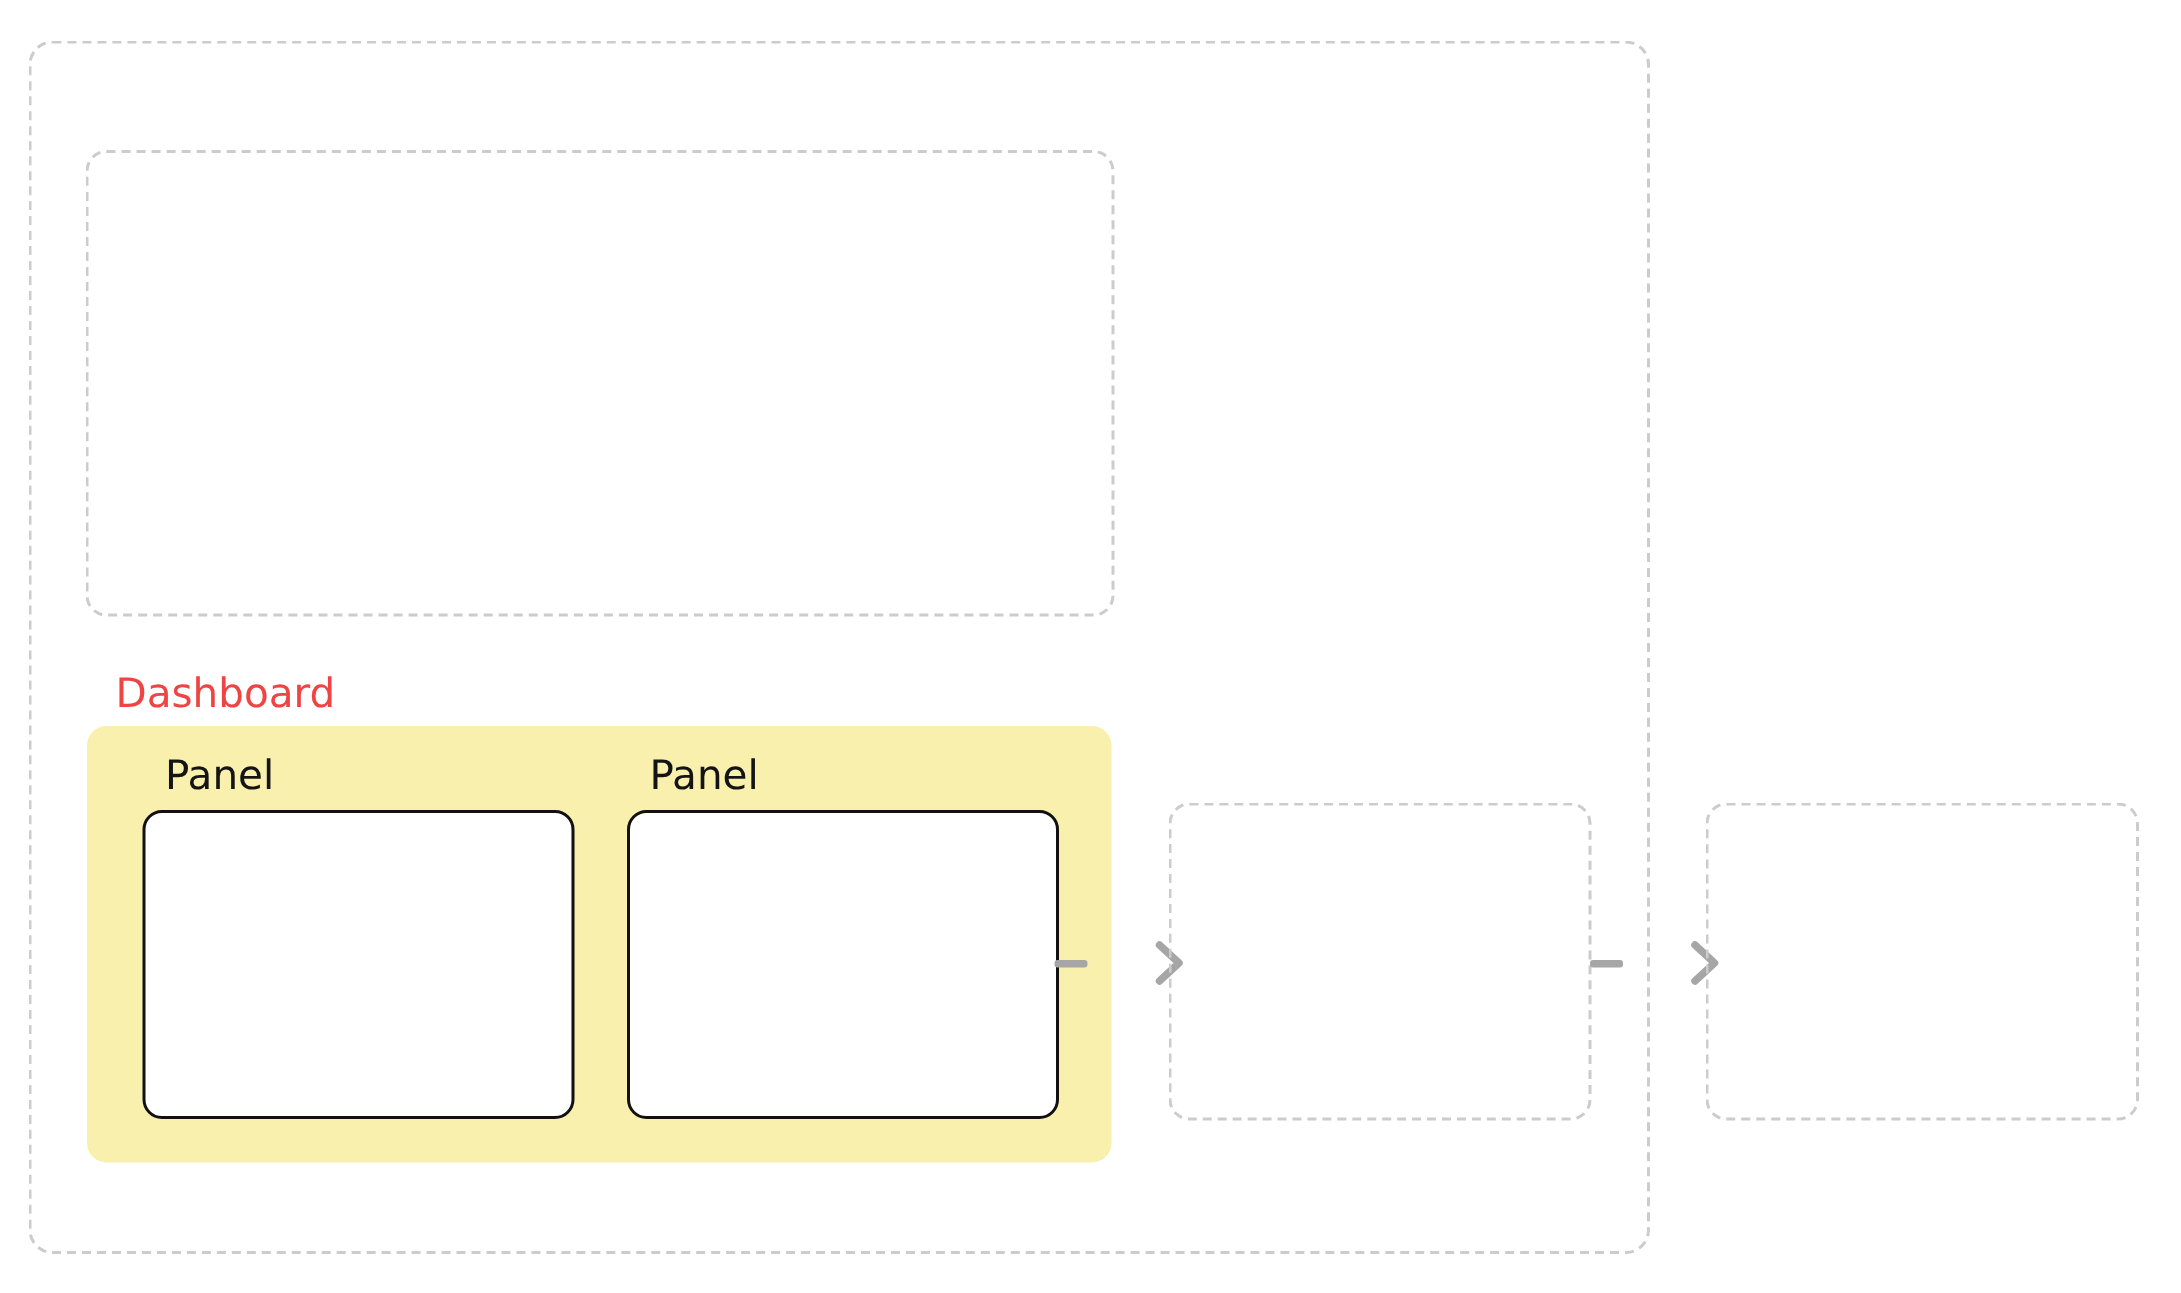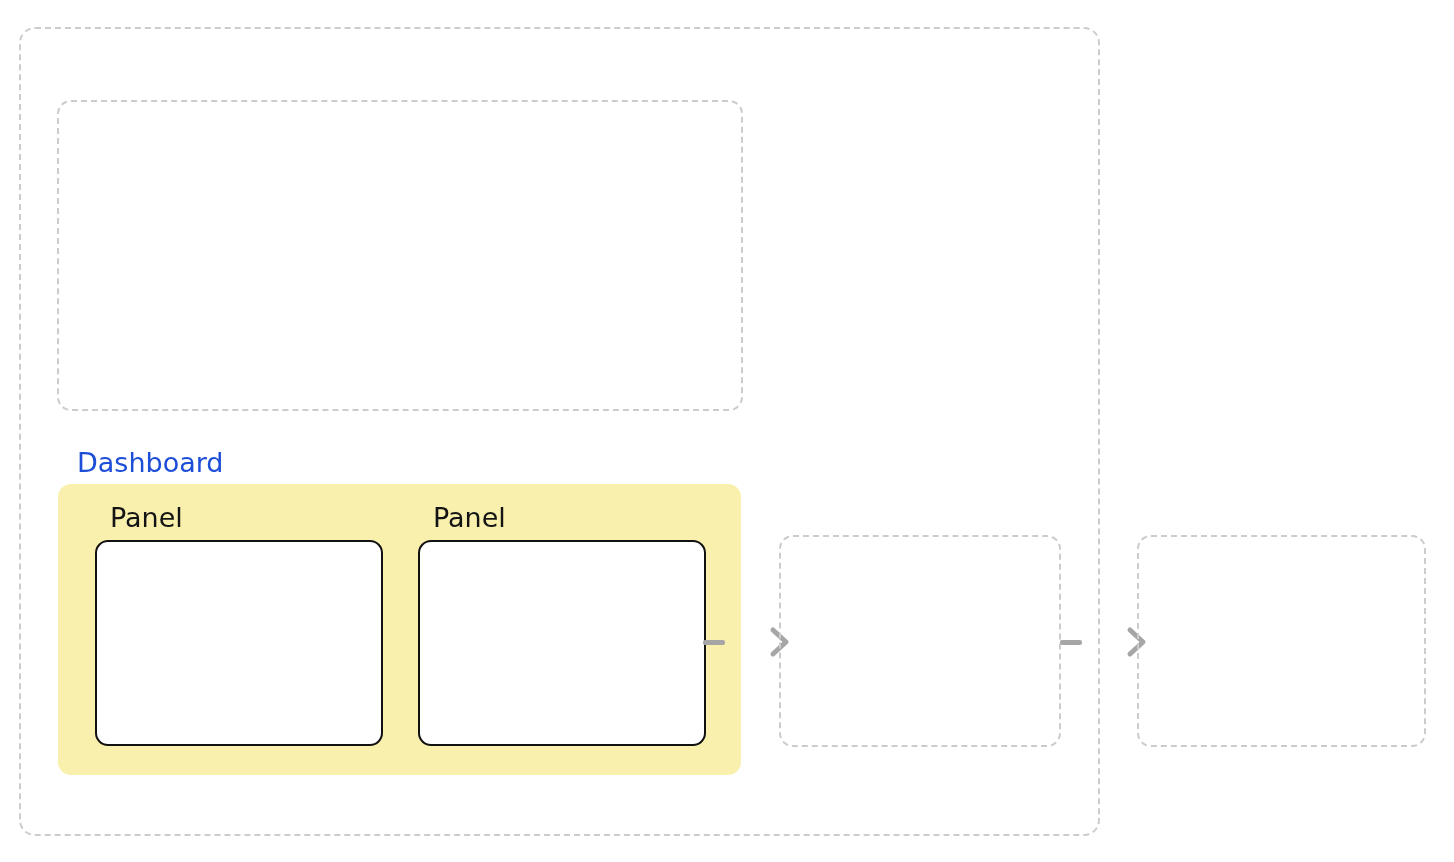--- a/index.html
+++ b/index.html
@@ -69,21 +69,21 @@
     border-radius: 14px;
   }
 
   
   #dashboard-label {
     position: absolute;
     left: 77px;
     top: 446px;
     font-size: 27px;
     line-height: 34px;
-    color: #1d4ed8;
+    color: #ef4444;
     white-space: nowrap;
     letter-spacing: 0px;
   }
 
   #dashboard-group {
     position: absolute;
     left: 58px;
     top: 484px;
     width: 683px;
     height: 291px;

